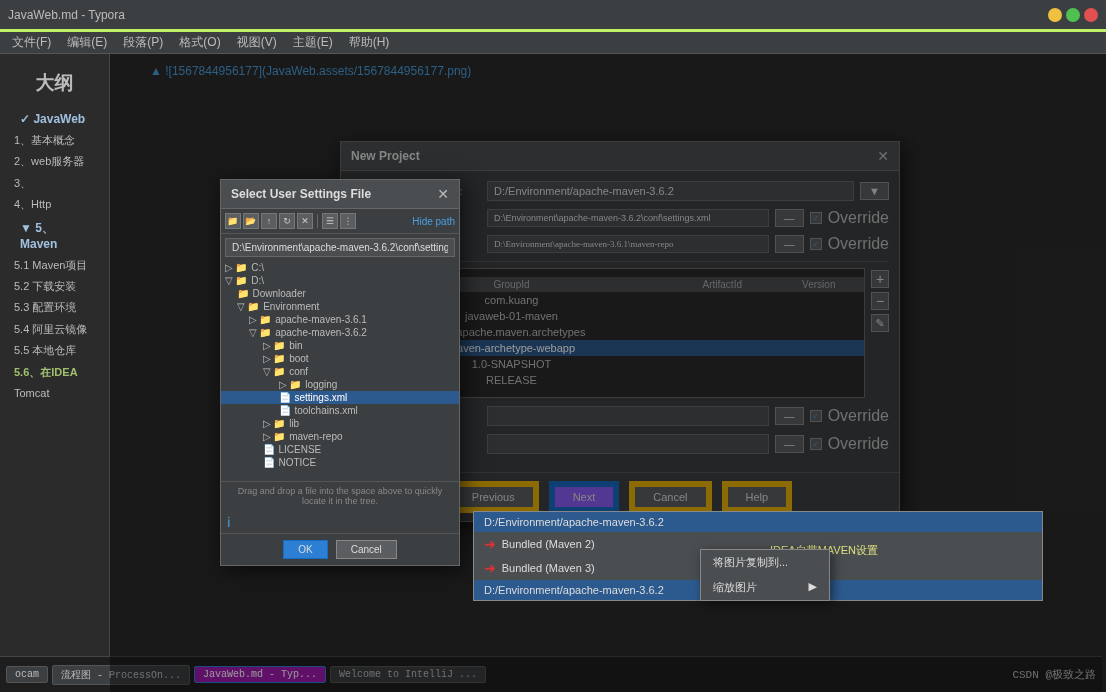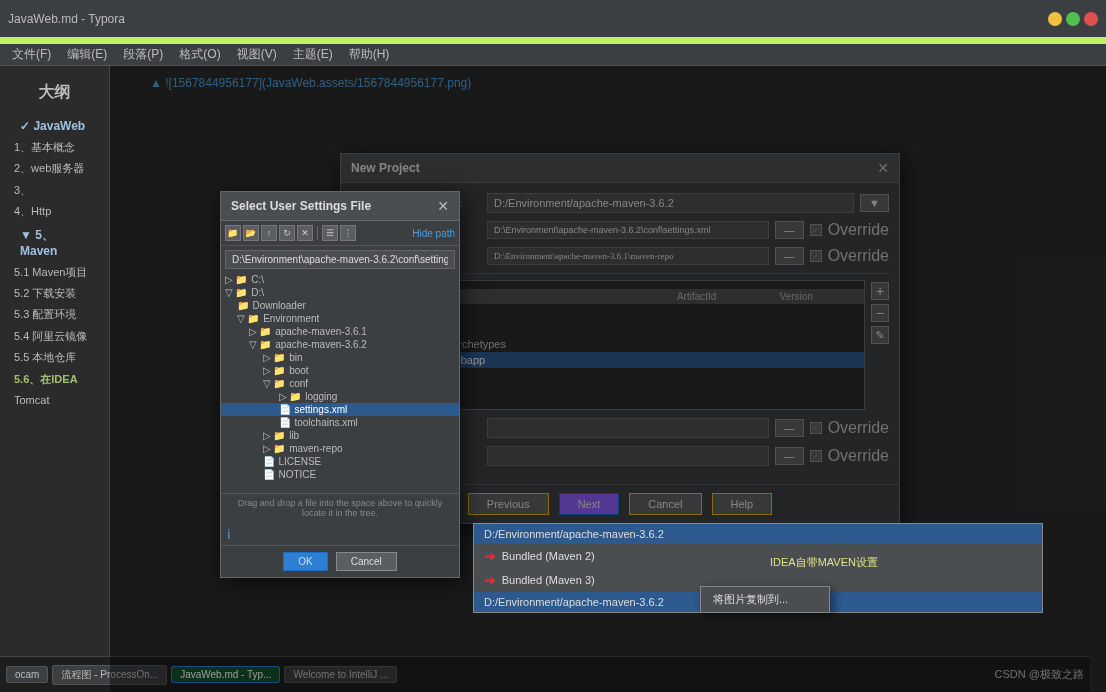--- a/index.html
+++ b/index.html
@@ -9,25 +9,25 @@
       background: #2b2b2b;
       width: 1106px;
       height: 692px;
       overflow: hidden;
       position: relative;
     }
 
     
     .title-bar {
       background: #3c3f41;
-      height: 44px;
+      height: 32px;
       display: flex;
       align-items: center;
       padding: 0 8px;
-      border-bottom: 7px solid #bef264;
+      border-bottom: 3px solid #bef264;
       position: relative;
     }
     .title-bar-text {
       color: #bbbbbb;
       font-size: 12px;
       flex: 1;
     }
     .title-bar-controls {
       display: flex;
       gap: 4px;
@@ -67,21 +67,21 @@
     .sidebar {
       width: 110px;
       background: #2b2b2b;
       border-right: 1px solid #444;
       padding: 8px 0;
       overflow-y: auto;
       flex-shrink: 0;
     }
     .sidebar-title {
       color: #bbbbbb;
-      font-size: 16px;
+      font-size: 19px;
       font-weight: bold;
       text-align: center;
       padding: 8px 0 12px;
     }
     .sidebar-section {
       color: #a0c0e0;
       font-size: 12px;
       font-weight: bold;
       padding: 4px 20px;
     }
@@ -175,20 +175,21 @@
       font-size: 11px;
       cursor: pointer;
       flex-shrink: 0;
     }
 
     
     .archetype-table {
       width: 100%;
       border-collapse: collapse;
       margin: 8px 0;
+      text-align: center;
     }
     .archetype-table td {
       color: #bbbbbb;
       font-size: 11px;
       padding: 2px 6px;
       border: none;
     }
     .archetype-table tr.selected td {
       background: #2d5a8e;
       color: #ffffff;
@@ -209,21 +210,21 @@
     
     .dialog-footer {
       padding: 8px 10px;
       display: flex;
       justify-content: center;
       gap: 10px;
       border-top: 1px solid #555;
     }
     .footer-btn {
       background: #5a5e61;
-      border: 1px solid #eab308;
+      border: 6px solid #eab308;
       color: #dddddd;
       padding: 4px 18px;
       font-size: 11px;
       cursor: pointer;
     }
     .footer-btn.primary {
       background: #8b5cf6;
       border-color: #1a6bc4;
     }
 
@@ -336,40 +337,41 @@
       cursor: pointer;
       display: flex;
       justify-content: space-between;
     }
 
     
     .taskbar {
       position: absolute;
       bottom: 0;
       left: 0;
-      right: 16px;
+      right: 4px;
       height: 36px;
       background: #1e1e1e;
       display: flex;
       align-items: center;
       padding: 0 6px;
       border-top: 1px solid #444;
+      font-family: Liberation Mono, monospace;
     }
     .taskbar-item {
       background: #3c3f41;
       border: 1px solid #555;
       color: #bbbbbb;
       padding: 2px 8px;
       font-size: 10px;
       margin-right: 4px;
       cursor: pointer;
       border-radius: 2px;
     }
     .taskbar-item.active {
-      background: #14532d;
+      background: #a21caf;
       color: white;
       border-color: #2d7fd4;
     }
     .taskbar-right {
       margin-left: auto;
       display: flex;
       align-items: center;
       gap: 4px;
     }
     .taskbar-text {
@@ -715,20 +717,24 @@
       <div class="select-dialog-footer">
         <button class="select-btn primary">OK</button>
         <button class="select-btn">Cancel</button>
       </div>
     </div>
 
     <div class="context-menu">
       <div class="context-item">
         <span>将图片复制到...</span>
       </div>
+      <div class="context-item">
+        <span>缩放图片</span>
+        <span>▶</span>
+      </div>
     </div>
 
     <div class="maven-dropdown-area">
       <div class="maven-option selected">
         <span>D:/Environment/apache-maven-3.6.2</span>
       </div>
       <div class="maven-option">
         <span class="maven-arrow">➜</span>
         <span>Bundled (Maven 2)</span>
       </div>

